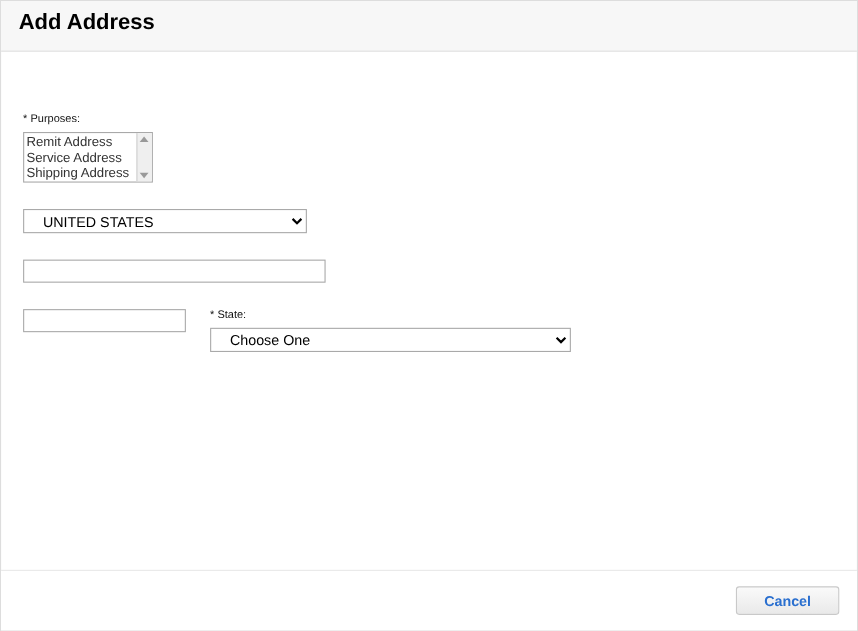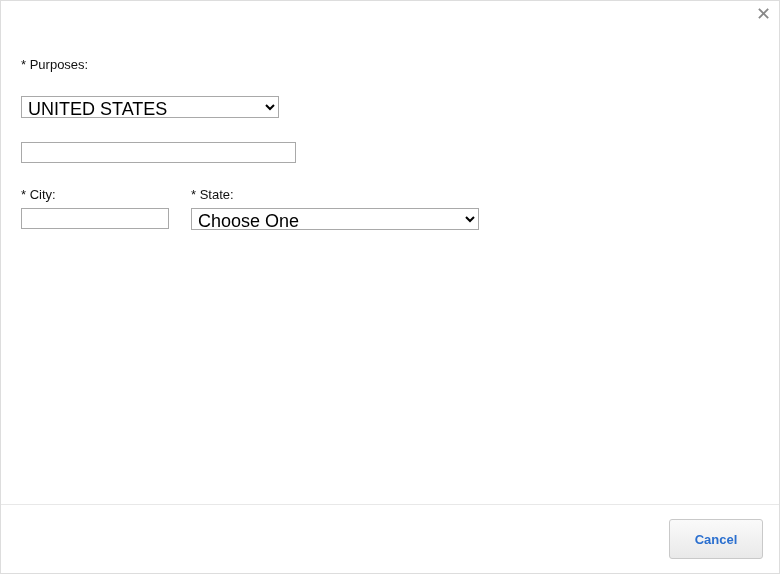--- a/index.html
+++ b/index.html
@@ -46,21 +46,21 @@
     .body {
       padding: 20px 20px 20px 20px;
     }
     .field {
       margin-top: 24px;
     }
     .field.first {
       margin-top: 36px;
     }
     .label {
-      font-size: 13px;
+      font-size: 10px;
       color: #111;
       display: block;
       margin-bottom: 6px;
     }
     .purposes-box {
       width: 118px;
       height: 46px;
       border: 1px solid #a9a9a9;
       font-size: 12px;
       overflow: hidden;
@@ -93,24 +93,24 @@
     .scroll-arrow.up {
       border-bottom: 5px solid #999;
       top: 3px;
     }
     .scroll-arrow.down {
       border-top: 5px solid #999;
       bottom: 3px;
     }
     select {
       font-family: Arial, Helvetica, sans-serif;
-      font-size: 18px;
+      font-size: 13px;
       border: 1px solid #a9a9a9;
       background: #fff;
-      padding: 1px 2px;
+      padding: 1px 13px;
       height: 22px;
     }
     input[type="text"] {
       font-family: Arial, Helvetica, sans-serif;
       font-size: 13px;
       border: 1px solid #a9a9a9;
       padding: 2px 3px;
       height: 21px;
     }
     .country-select {
@@ -126,76 +126,89 @@
       margin-top: 24px;
     }
     .col {
       display: flex;
       flex-direction: column;
     }
     .city-input {
       width: 148px;
     }
     .state-select {
-      width: 288px;
+      width: 328px;
     }
     .postal-input {
       width: 108px;
     }
     .footer {
       position: absolute;
       bottom: 0;
       left: 0;
       right: 0;
       border-top: 1px solid #e8e8e8;
       background: #fff;
       padding: 14px 16px;
       display: flex;
       justify-content: flex-end;
       gap: 10px;
     }
     .btn {
       min-width: 94px;
-      height: 40px;
+      height: 26px;
       border: 1px solid #c9c9c9;
       border-radius: 3px;
       background: linear-gradient(#fafafa, #e9e9e9);
       color: #2a6fcf;
       font-size: 13px;
       font-weight: bold;
       cursor: pointer;
       text-align: center;
     }
   </style>
 </head>
 <body>
 
 <div class="dialog">
   <span class="close-x">✕</span>
+  <div class="header">
+    <div class="title">Add Address</div>
+  </div>
 
   <div class="body">
 
     <div class="field first">
       <span class="label">* Purposes:</span>
+      <div class="purposes-box">
+        <div class="purposes-list">
+          <div>Remit Address</div>
+          <div>Service Address</div>
+          <div>Shipping Address</div>
+        </div>
+        <div class="scrollbar">
+          <div class="scroll-arrow up"></div>
+          <div class="scroll-arrow down"></div>
+        </div>
+      </div>
     </div>
 
     <div class="field">
       <select class="country-select">
         <option>UNITED STATES</option>
       </select>
     </div>
 
 
     <div class="field">
       <input type="text" class="addr-input" style="">
     </div>
 
     <div class="row">
       <div class="col">
-        <span class="label">* City:</span>
         <input type="text" class="city-input" style="">
       </div>
       <div class="col">
         <span class="label">* State:</span>
         <select class="state-select">
           <option>Choose One</option>
         </select>
       </div>
     </div>
 

